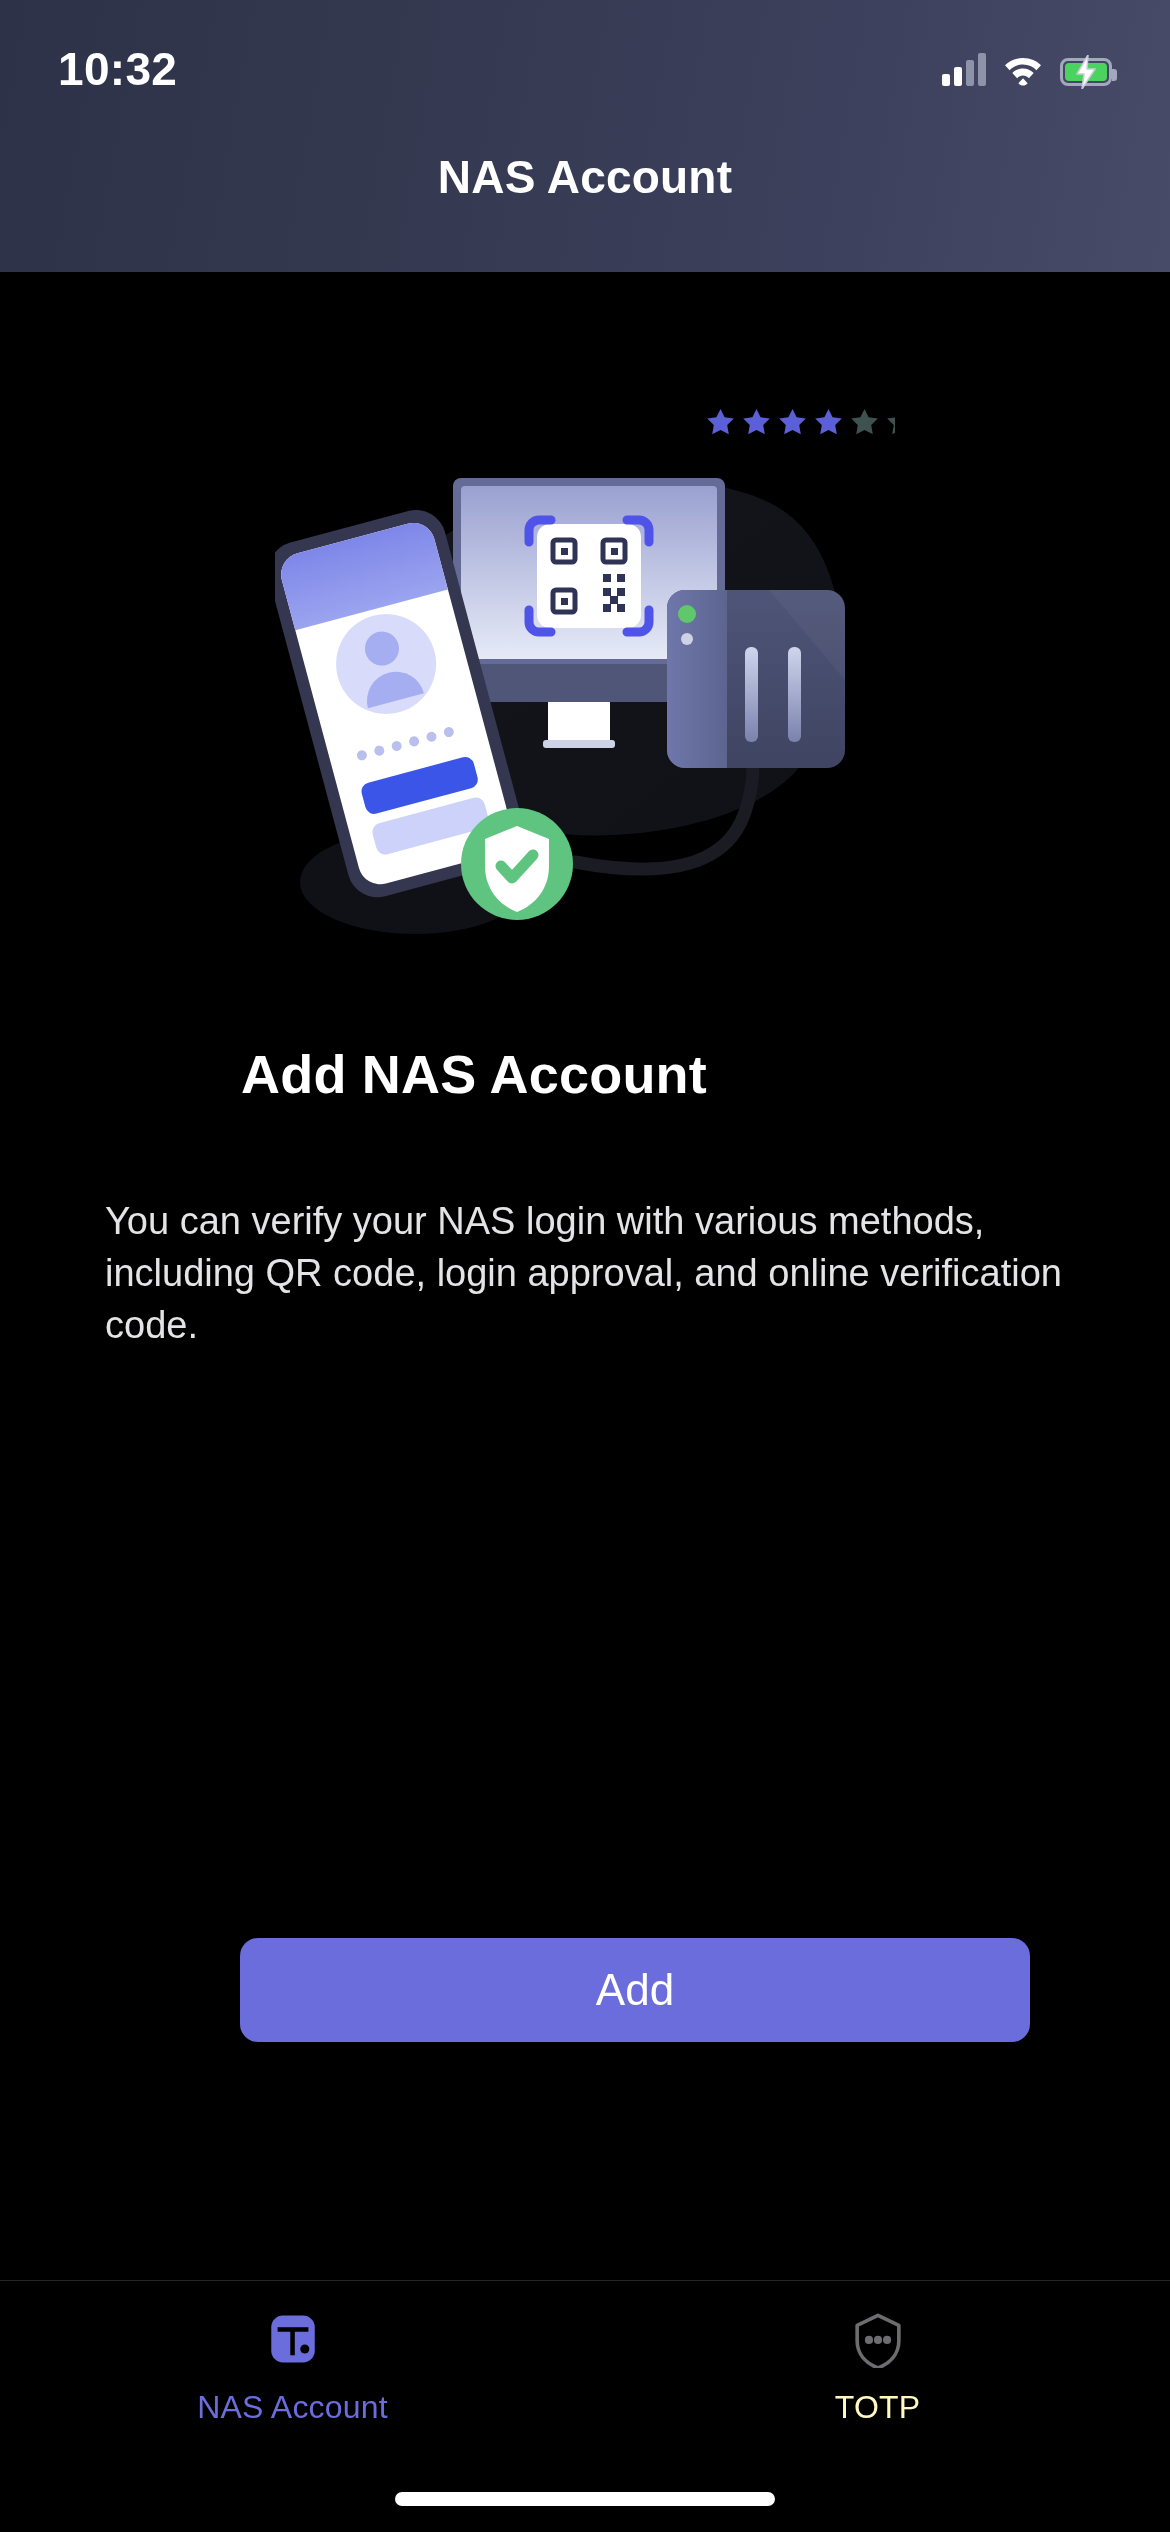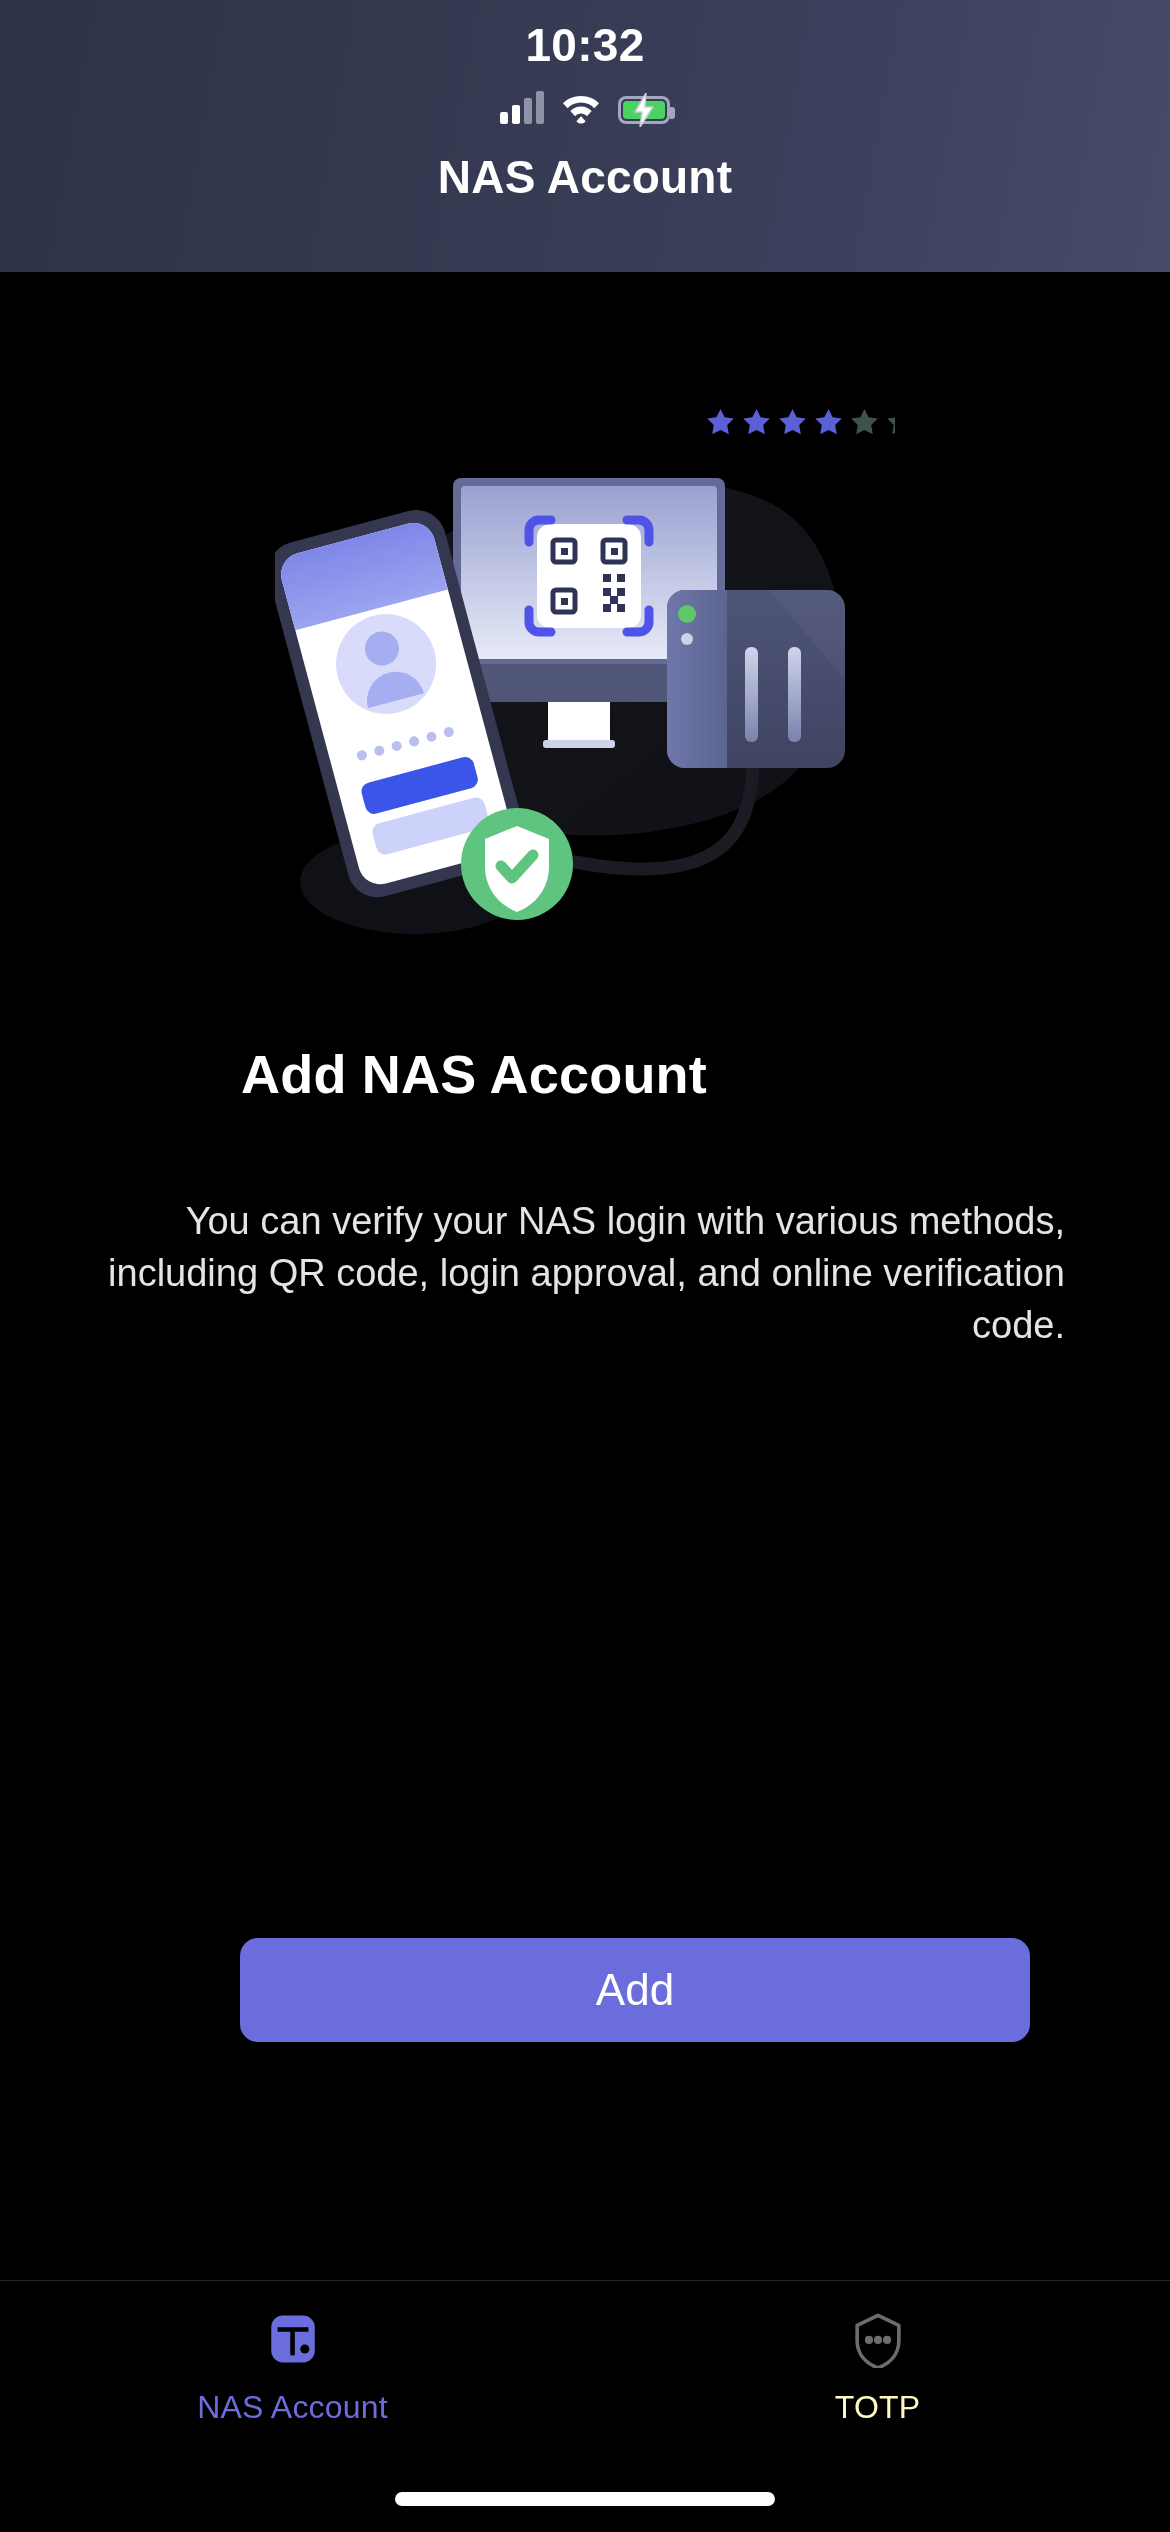--- a/index.html
+++ b/index.html
@@ -10,24 +10,23 @@
     overflow:hidden;
   }
   .phone { position:relative; width:1170px; height:2532px; background:#000; }
 
   
   .header {
     position:absolute; top:0; left:0; width:1170px; height:272px;
     background:linear-gradient(100deg,#2e3248 0%,#343950 35%,#3c405c 70%,#474b68 100%);
   }
   .statusbar {
-    position:absolute; top:0; left:0; width:1170px; height:96px;
+    position:absolute; top:12px; left:0; width:1170px; height:96px;
     display:flex; align-items:center; justify-content:space-between;
     padding:0 58px;
-    flex-direction:column;
   }
   .status-time {
     color:#fff; font-size:46px; font-weight:700; letter-spacing:0.3px;
     margin-top:18px;
   }
   .status-icons { display:flex; align-items:flex-end; gap:17px; margin-top:18px; }
 
   .sig { display:flex; align-items:flex-end; gap:4px; height:34px; }
   .sig i { display:block; width:8px; border-radius:2px; background:#fff; }
   .sig i:nth-child(1){ height:12px; }
@@ -65,21 +64,21 @@
   }
   .illus-wrap svg { display:block; width:620px; height:570px; }
 
   
   .title-main {
     position:absolute; left:0; top:1043px; width:948px; text-align:center;
     color:#fff; font-size:54px; font-weight:700; letter-spacing:0.2px;
   }
   .desc {
     position:absolute; left:105px; top:1195px; width:960px;
-    text-align:right; color:#e4e4e6; font-size:38px; line-height:52px;
+    text-align:left; color:#e4e4e6; font-size:38px; line-height:52px;
     font-weight:400;
   }
 
   
   .add-btn {
     position:absolute; left:240px; top:1938px;
     width:790px; height:104px;
     background:#6b6ddc; border:none; border-radius:18px;
     color:#fff; font-size:44px; font-family:"Liberation Sans", sans-serif;
     cursor:pointer; display:flex; align-items:center; justify-content:center;

